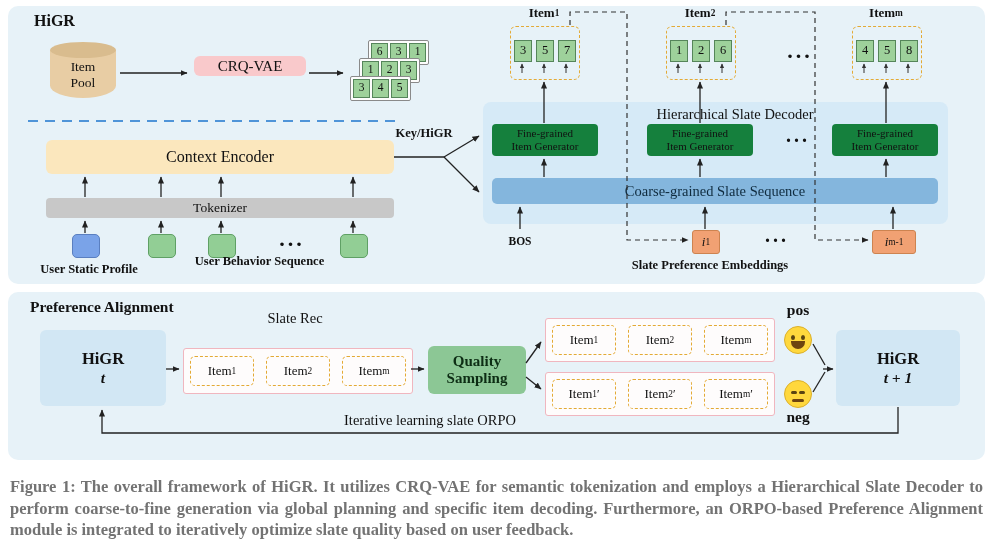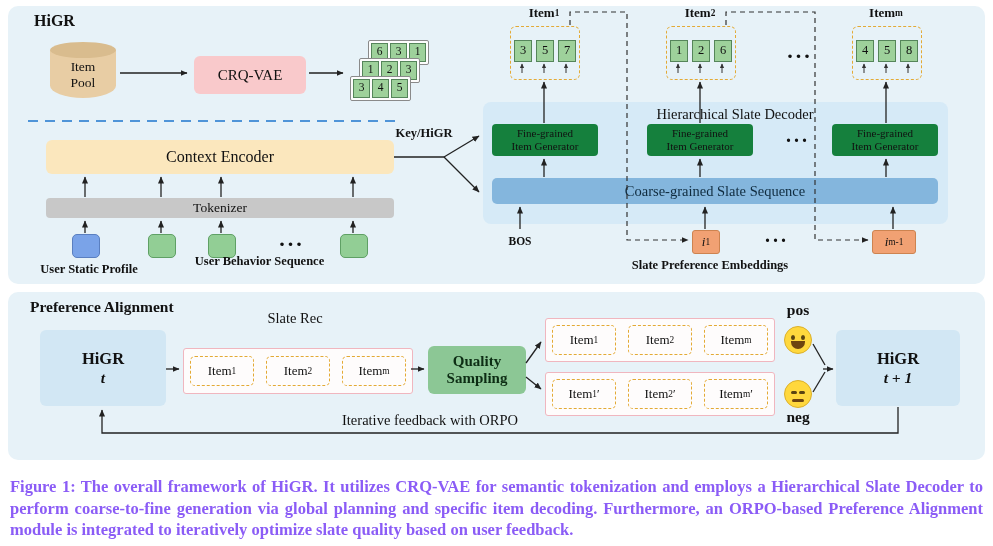--- a/index.html
+++ b/index.html
@@ -22,37 +22,37 @@
   .codebox{border:1.5px dashed #e3aa35;border-radius:6px}
   .orange{background:#f1a173;border:1px solid #cd8350;border-radius:3px}
   .fg{background:#15803d;border-radius:4px;font-size:11px;line-height:13px}
   .dots{font-weight:bold;letter-spacing:3px;text-align:center}
   .face{width:26px;height:26px;border-radius:50%;background:#ffd83d;border:1px solid #dcb02a;position:absolute}
   .face .eye{position:absolute;width:4px;height:5px;background:#5a4412;border-radius:50%;top:8px}
   .face .eye.l{left:6px}.face .eye.r{right:6px}
   .face.pos .mouth{position:absolute;left:6px;top:14px;width:14px;height:8px;background:#6e4410;border-radius:0 0 14px 14px}
   .face.neg .eye{height:3px;width:6px;border-radius:2px;top:10px}
   .face.neg .mouth{position:absolute;left:7px;top:18px;width:12px;height:3px;background:#6e4410;border-radius:2px}
-  #caption{font-weight:bold;font-size:16.5px;line-height:1.31;text-align:justify;color:#8b5cf6}
+  #caption{font-weight:bold;font-size:16.5px;line-height:1.31;text-align:justify;color:#737373}
   svg{position:absolute;left:0;top:0;z-index:6;pointer-events:none}
 </style>
 </head>
 <body>
 
 <div class="abs panel" style="left:8px;top:6px;width:977px;height:278px"></div>
 <div class="abs b" style="left:34px;top:12px;font-size:16px">HiGR</div>
 
 <div class="abs" style="left:50px;top:50px;width:66px;height:48px;background:#e8cda4;border-radius:0 0 50% 50% / 0 0 26% 26%;z-index:1"></div>
 <div class="abs" style="left:50px;top:42px;width:66px;height:16px;background:#d9bc8e;border-radius:50%;z-index:2"></div>
 <div class="abs center col" style="left:50px;top:56px;width:66px;height:38px;font-size:13.5px;line-height:16px;z-index:3">
   <span>Item</span>
   <span>Pool</span>
 </div>
 
-<div class="abs center" style="left:194px;top:56px;width:112px;height:38px;background:#f9c9cb;border-radius:6px;font-size:15px">CRQ-VAE</div>
+<div class="abs center" style="left:194px;top:56px;width:112px;height:20px;background:#f9c9cb;border-radius:6px;font-size:15px">CRQ-VAE</div>
 
 <div class="abs card" style="left:368px;top:40px;z-index:1">
   <span class="ccell">6</span>
     <span class="ccell">3</span>
     <span class="ccell">1</span>
 </div>
 <div class="abs card" style="left:359px;top:58px;z-index:2">
   <span class="ccell">1</span>
     <span class="ccell">2</span>
     <span class="ccell">3</span>
@@ -216,21 +216,21 @@
     <span class="eye r"></span>
     <span class="mouth"></span>
   </div>
 <div class="abs b center" style="left:775px;top:408px;width:46px;font-size:15.5px">neg</div>
 
 <div class="abs center col" style="left:836px;top:330px;width:124px;height:76px;background:#d2e7f4;border-radius:6px">
   <span class="b" style="font-size:16.5px">HiGR</span>
   <span class="b it" style="font-size:15.5px">t + 1</span>
 </div>
 
-<div class="abs center" style="left:290px;top:412px;width:280px;font-size:14.5px">Iterative feedback with ORPO</div>
+<div class="abs center" style="left:290px;top:412px;width:280px;font-size:14.5px">Iterative learning slate ORPO</div>
 
 <div id="caption" class="abs" style="left:10px;top:476px;width:973px">Figure 1: The overall framework of HiGR. It utilizes CRQ-VAE for semantic tokenization and employs a Hierarchical Slate Decoder to perform coarse-to-fine generation via global planning and specific item decoding. Furthermore, an ORPO-based Preference Alignment module is integrated to iteratively optimize slate quality based on user feedback.</div>
 
 <svg width="993" height="546">
   <defs>
     <marker id="ah" viewBox="0 0 8 8" markerWidth="8" markerHeight="8" refX="6.5" refY="3" orient="auto" markerUnits="userSpaceOnUse">
       <path d="M0,0 L7,3 L0,6 Z" fill="#222"></path>
     </marker>
     <marker id="ahs" viewBox="0 0 6 6" markerWidth="6" markerHeight="6" refX="4.2" refY="2.2" orient="auto" markerUnits="userSpaceOnUse">
       <path d="M0,0 L4.8,2.2 L0,4.4 Z" fill="#333"></path>

